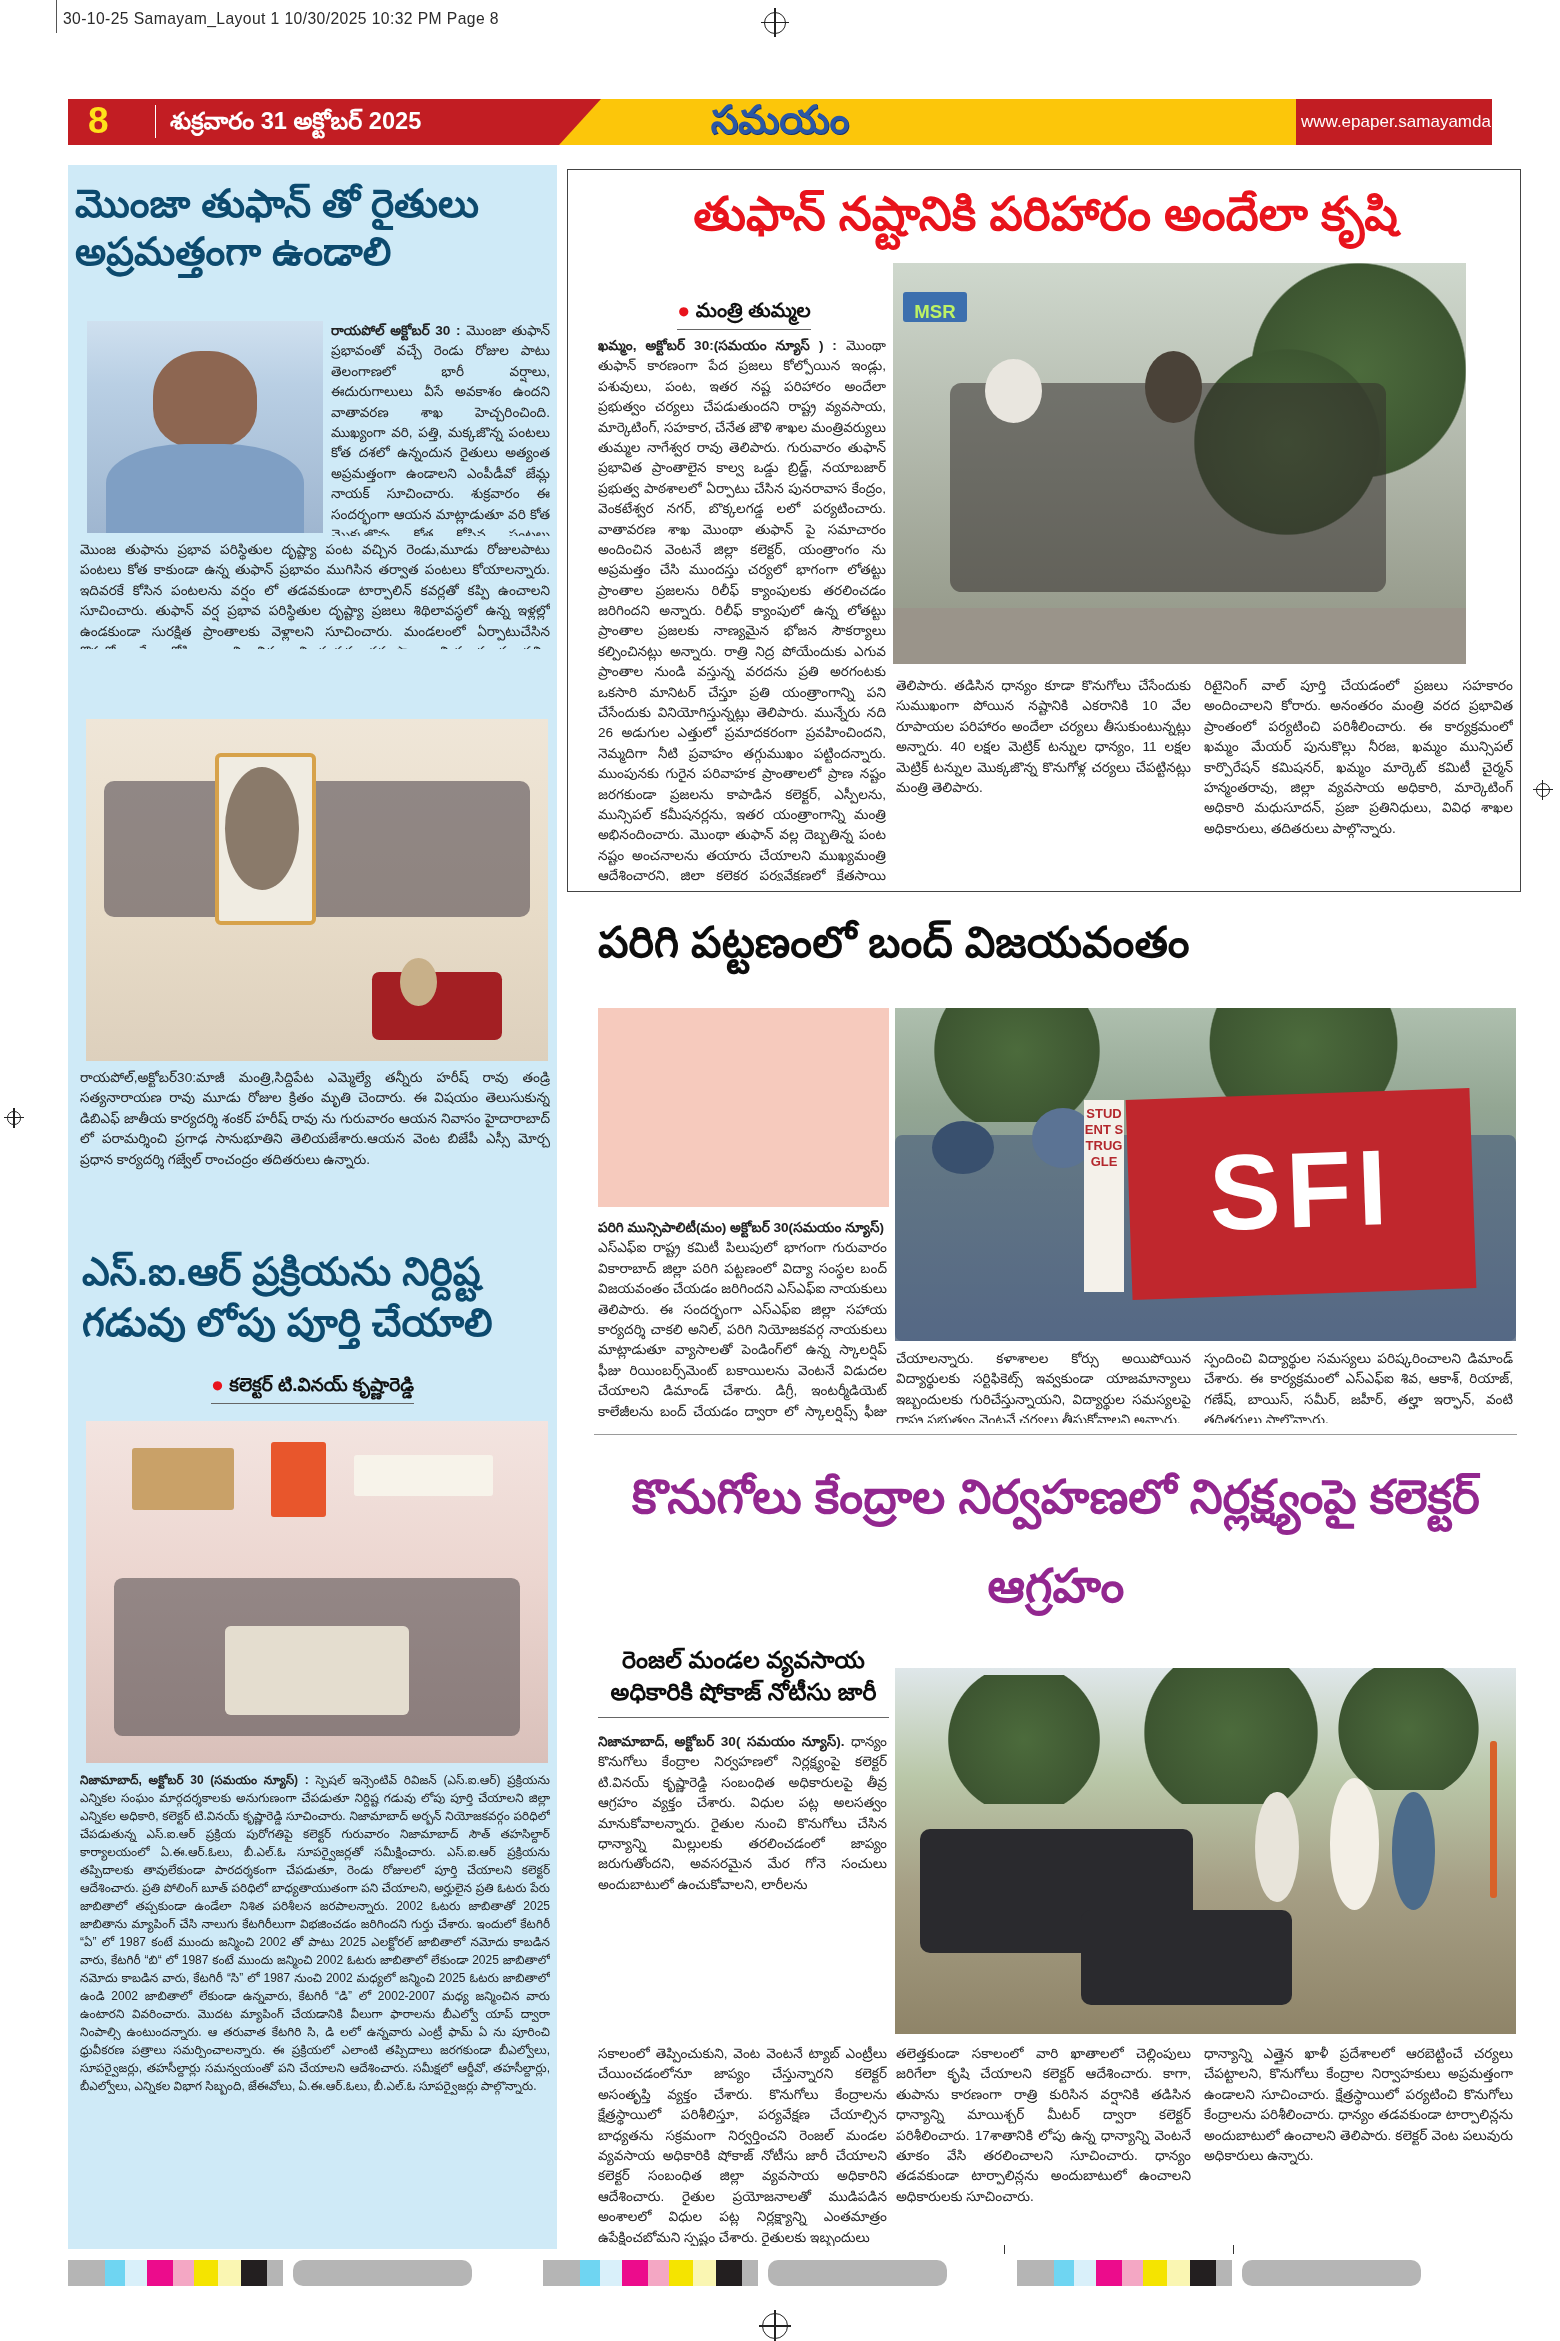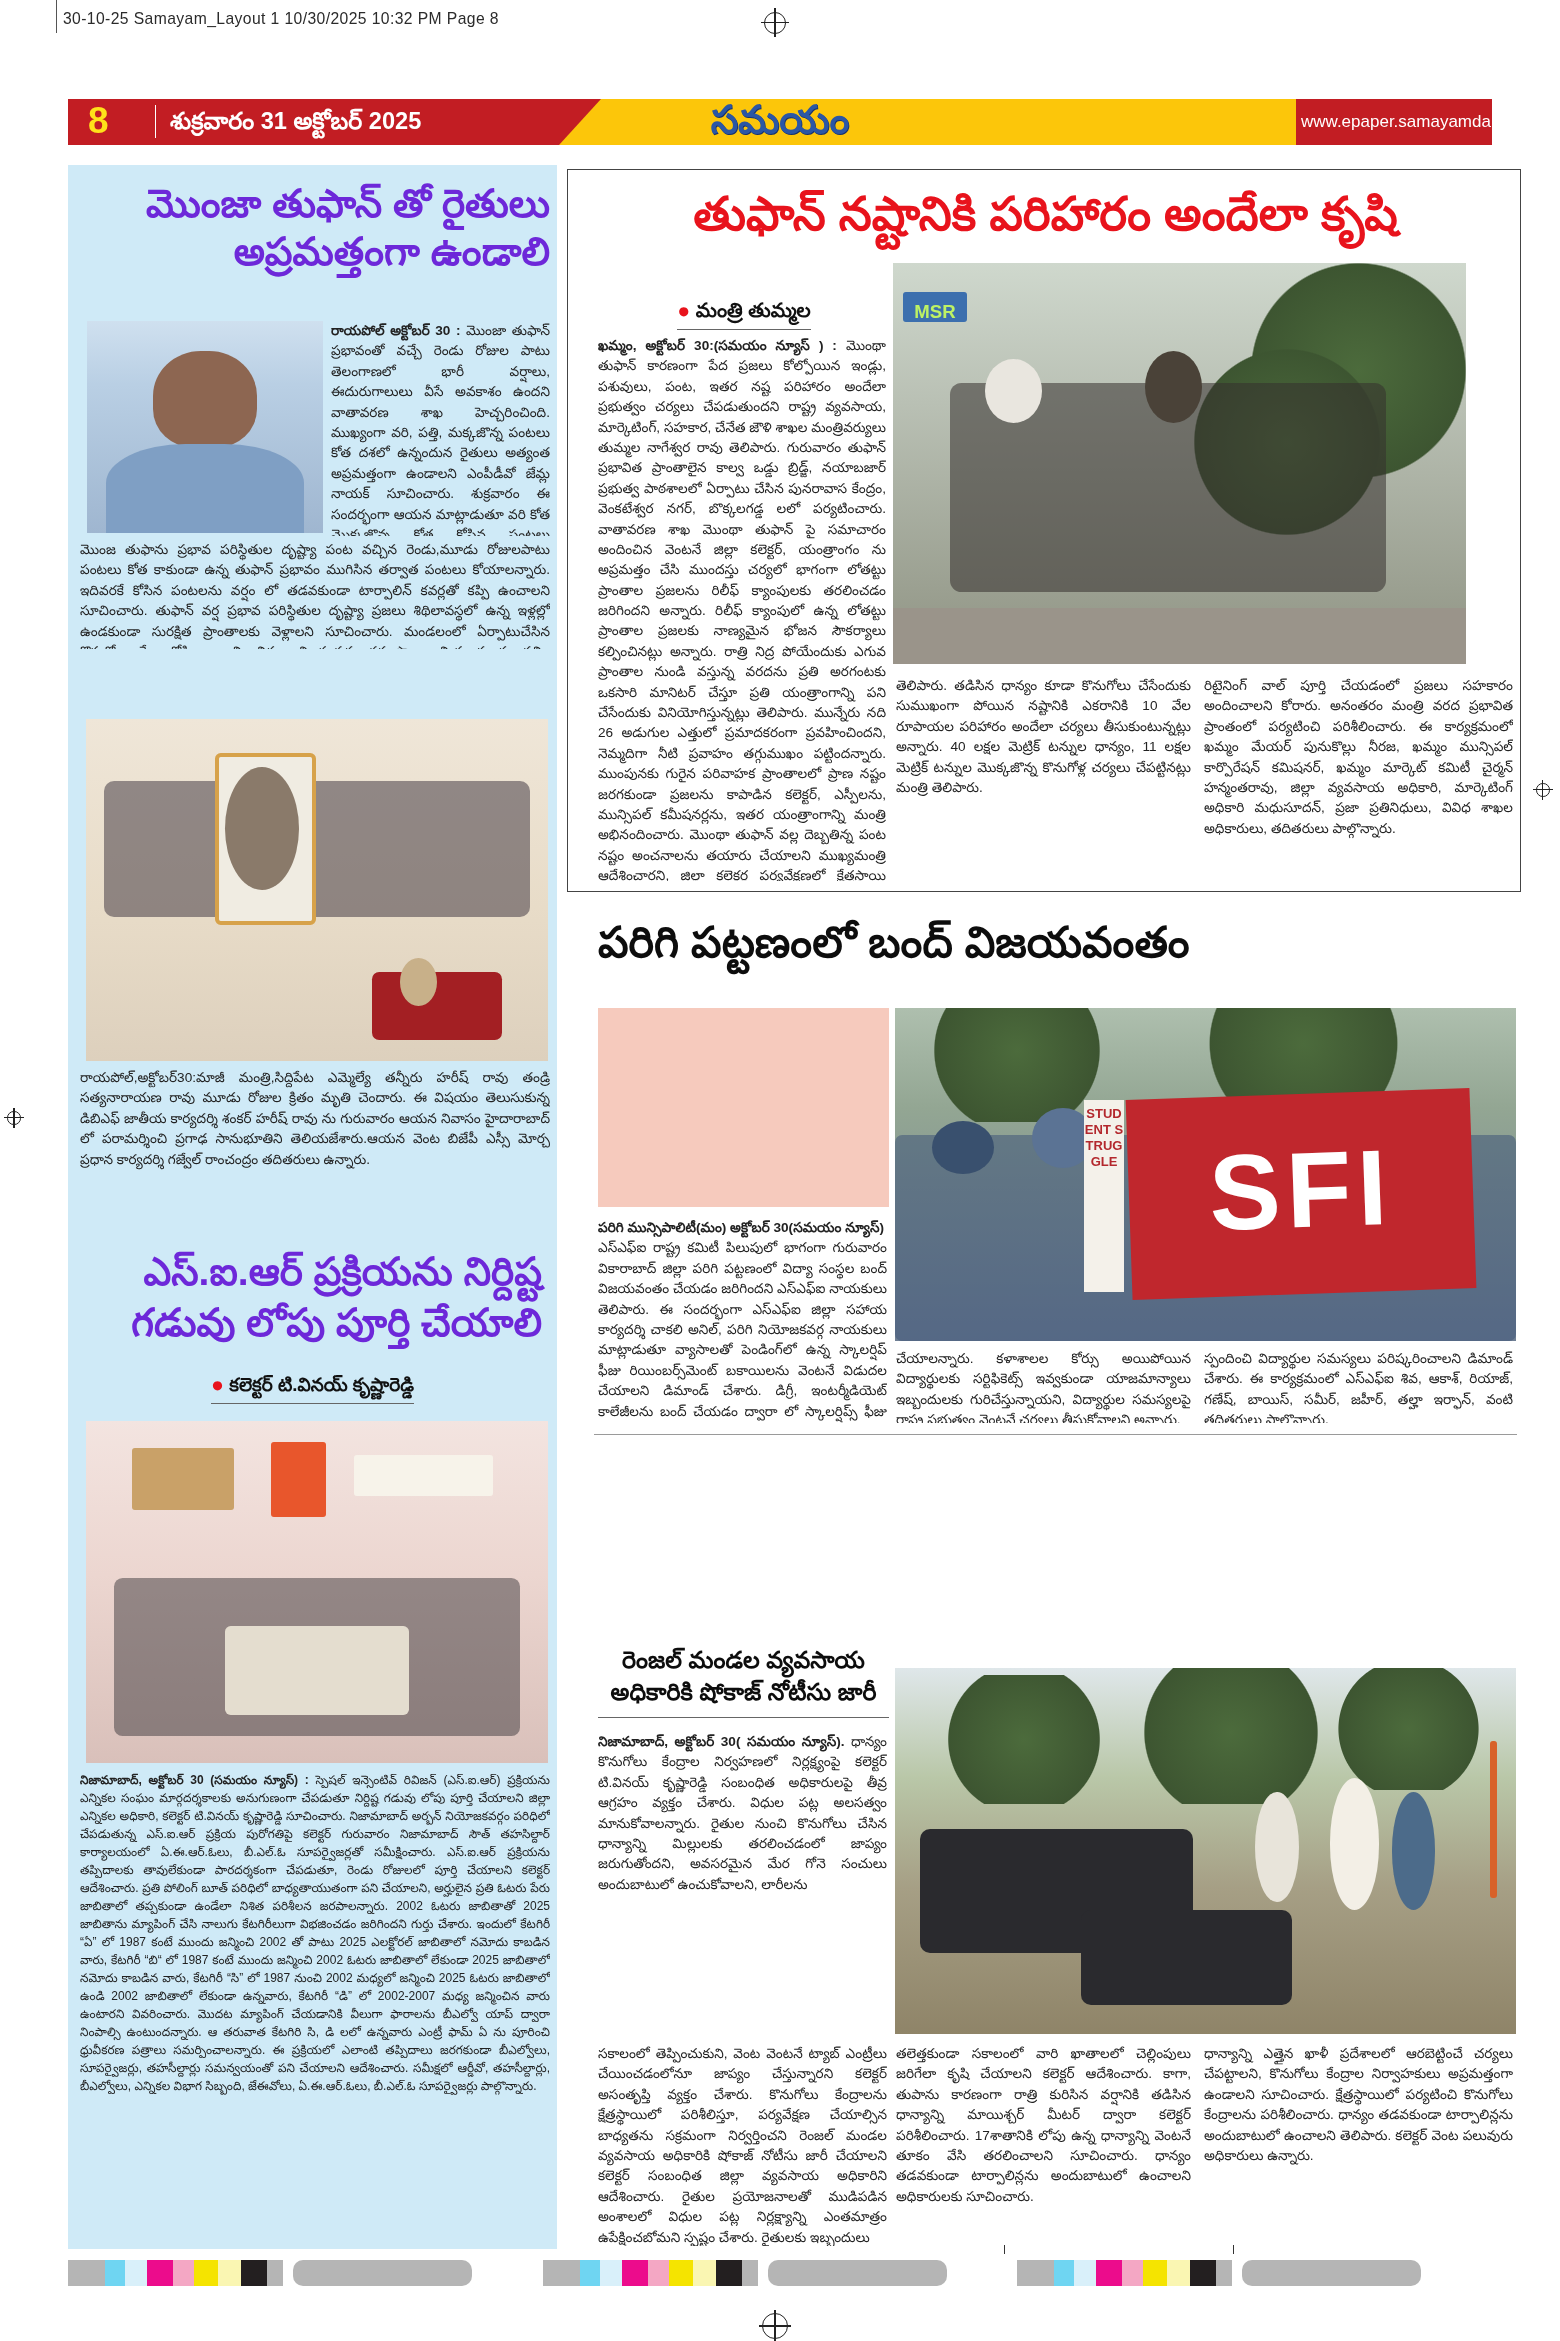--- a/index.html
+++ b/index.html
@@ -20,21 +20,21 @@
               clip-path:polygon(0 0,100% 0,calc(100% - 42px) 100%,0 100%);}
   .mh-redright{position:absolute;left:1228px;top:0;width:196px;height:46px;background:#c21d23;}
   .mh-page{position:absolute;left:20px;top:0.7px;font-size:37px;font-weight:bold;color:#ffe11a;}
   .mh-div{position:absolute;left:87px;top:6.4px;width:1.4px;height:33px;background:#ffffff;}
   .mh-date{position:absolute;left:102px;top:9.3px;font-size:23.6px;font-weight:bold;color:#ffffff;}
   .mh-title{position:absolute;left:0;top:-1.4px;width:100%;text-align:center;font-size:39px;font-weight:bold;
             color:#2b57a5;text-shadow:0.7px 0.7px 0 #17316b;}
   .mh-url{position:absolute;left:1233px;top:13px;width:188px;text-align:center;font-size:17px;color:#ffffff;}
   
   .bluebg{left:68px;top:165px;width:489px;height:2084px;background:#cfeaf7;}
-  .hl{font-weight:bold;color:#6d28d9;text-align:right;line-height:1.22;}
+  .hl{font-weight:bold;color:#0c4a6e;text-align:left;line-height:1.22;}
   .hl1{left:75px;top:180px;width:475px;font-size:39px;}
   .hl2{left:75px;top:666px;width:475px;font-size:32px;}
   .hl3{left:82px;top:1247px;width:460px;font-size:39px;line-height:1.3;}
   .body-txt{font-size:13.6px;line-height:1.5;text-align:justify;color:#222;overflow:hidden;}
   .byline{font-weight:bold;font-size:18.6px;color:#111;}
   .byline .dot{color:#e8131c;font-size:21.5px;vertical-align:-1.4px;}
   .under{border-bottom:0.7px solid #666;padding-bottom:8px;}
   
   .photo{overflow:hidden;}
   .ph1{left:87px;top:321px;width:236px;height:212px;background:linear-gradient(180deg,#cfe0ef 0%,#b9cfe4 30%,#9fb6d0 100%);}
@@ -170,20 +170,21 @@
   </div>
   <div class="abs body-txt" style="left:598px;top:1218px;width:289px;height:205px;">
     <b>పరిగి మున్సిపాలిటీ(మం) అక్టోబర్ 30(సమయం న్యూస్)</b><br>
     <span>ఎస్ఎఫ్ఐ రాష్ట్ర కమిటీ పిలుపులో భాగంగా గురువారం వికారాబాద్ జిల్లా పరిగి పట్టణంలో విద్యా సంస్థల బంద్ విజయవంతం చేయడం జరిగిందని ఎస్ఎఫ్ఐ నాయకులు తెలిపారు. ఈ సందర్భంగా ఎస్ఎఫ్ఐ జిల్లా సహాయ కార్యదర్శి చాకలి అనిల్, పరిగి నియోజకవర్గ నాయకులు మాట్లాడుతూ వ్యాసాలతో పెండింగ్‌లో ఉన్న స్కాలర్షిప్ ఫీజు రియింబర్స్‌మెంట్ బకాయిలను వెంటనే విడుదల చేయాలని డిమాండ్ చేశారు. డిగ్రీ, ఇంటర్మీడియెట్ కాలేజీలను బంద్ చేయడం ద్వారా లో స్కాలర్షిప్స్ ఫీజు రియింబర్స్‌మెంట్ లను విడుదల</span>
   </div>
   <div class="abs body-txt" style="left:896px;top:1349px;width:295px;height:74px;">చేయాలన్నారు. కళాశాలల కోర్సు అయిపోయిన విద్యార్థులకు సర్టిఫికెట్స్ ఇవ్వకుండా యాజమాన్యాలు ఇబ్బందులకు గురిచేస్తున్నాయని, విద్యార్థుల సమస్యలపై రాష్ట్ర ప్రభుత్వం వెంటనే చర్యలు తీసుకోవాలని అన్నారు.</div>
   <div class="abs body-txt" style="left:1204px;top:1349px;width:309px;height:74px;">స్పందించి విద్యార్థుల సమస్యలు పరిష్కరించాలని డిమాండ్ చేశారు. ఈ కార్యక్రమంలో ఎస్ఎఫ్ఐ శివ, ఆకాశ్, రియాజ్, గణేష్, బాయిస్, సమీర్, జహీర్, తల్హా ఇర్ఫాన్, వంటి తదితరులు పాల్గొన్నారు.</div>
 
   <div class="abs rule" style="left:594px;top:1434px;width:923px;"></div>
 
+  <div class="abs hl-purple">కొనుగోలు కేంద్రాల నిర్వహణలో నిర్లక్ష్యంపై కలెక్టర్ ఆగ్రహం</div>
   <div class="abs subhead under">రెంజల్ మండల వ్యవసాయ అధికారికి షోకాజ్ నోటీసు జారీ</div>
   <div class="abs photo ph6">
     <div class="tree" style="left:43px;top:7.2px;width:172px;height:129px;"></div>
     <div class="tree" style="left:236px;top:-7.2px;width:200px;height:143px;"></div>
     <div class="tree" style="right:29px;top:0;width:157px;height:122px;"></div>
     <div class="tarp" style="left:4%;top:44%;width:44%;height:34%;"></div>
     <div class="tarp" style="left:30%;top:66%;width:34%;height:26%;"></div>
     <div class="blob" style="left:58%;top:34%;width:7%;height:30%;background:#e8e4da;"></div>
     <div class="blob" style="left:70%;top:30%;width:8%;height:36%;background:#f3efe6;"></div>
     <div class="blob" style="left:80%;top:34%;width:7%;height:32%;background:#4c6b8a;"></div>

